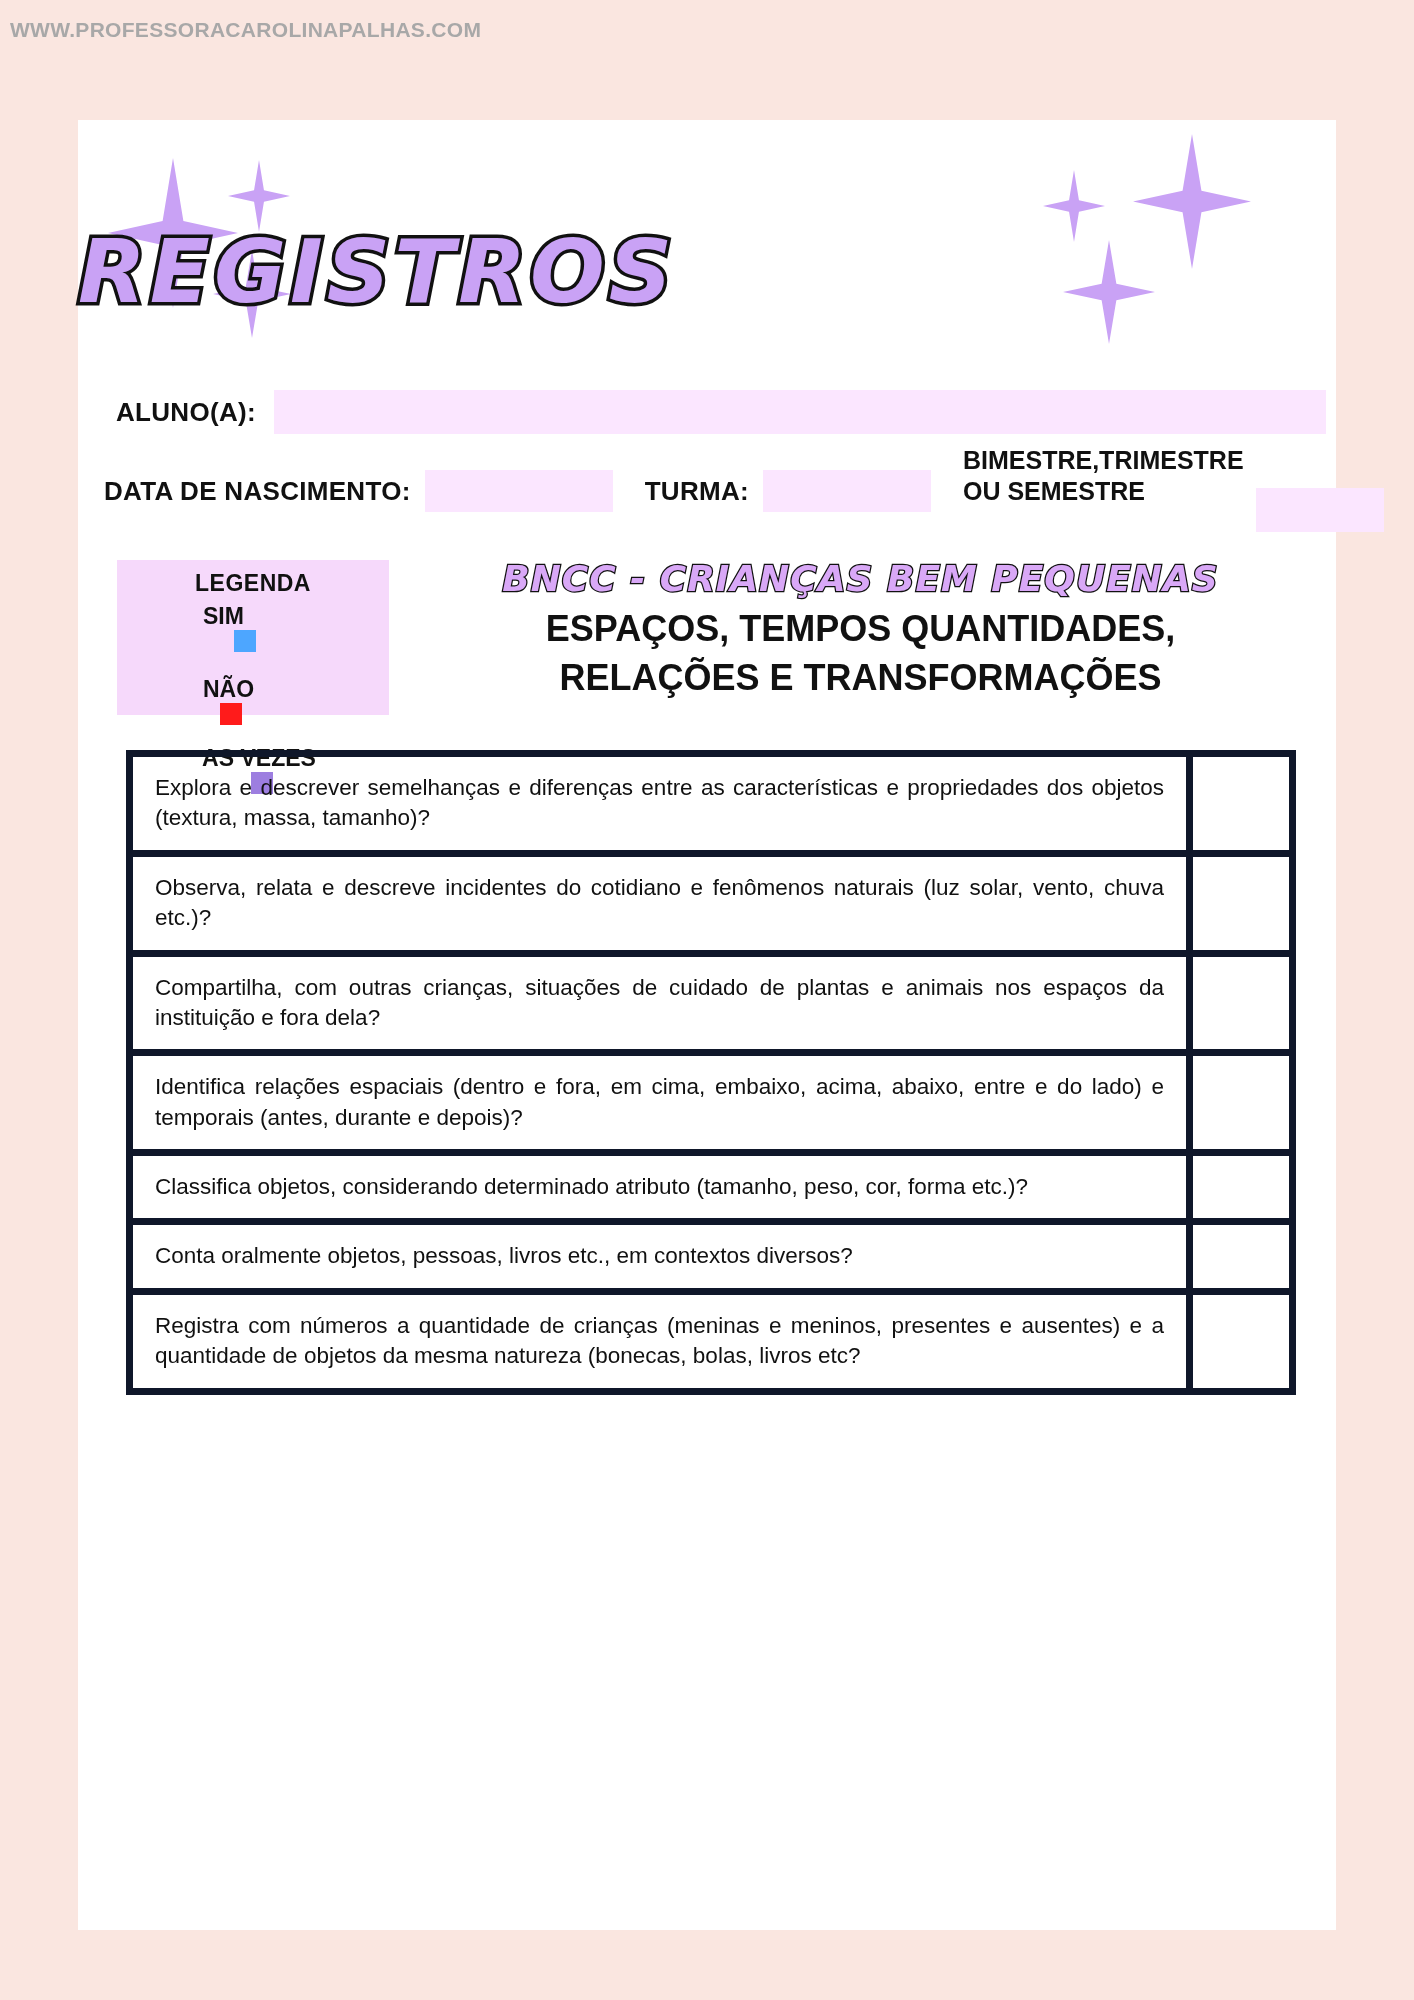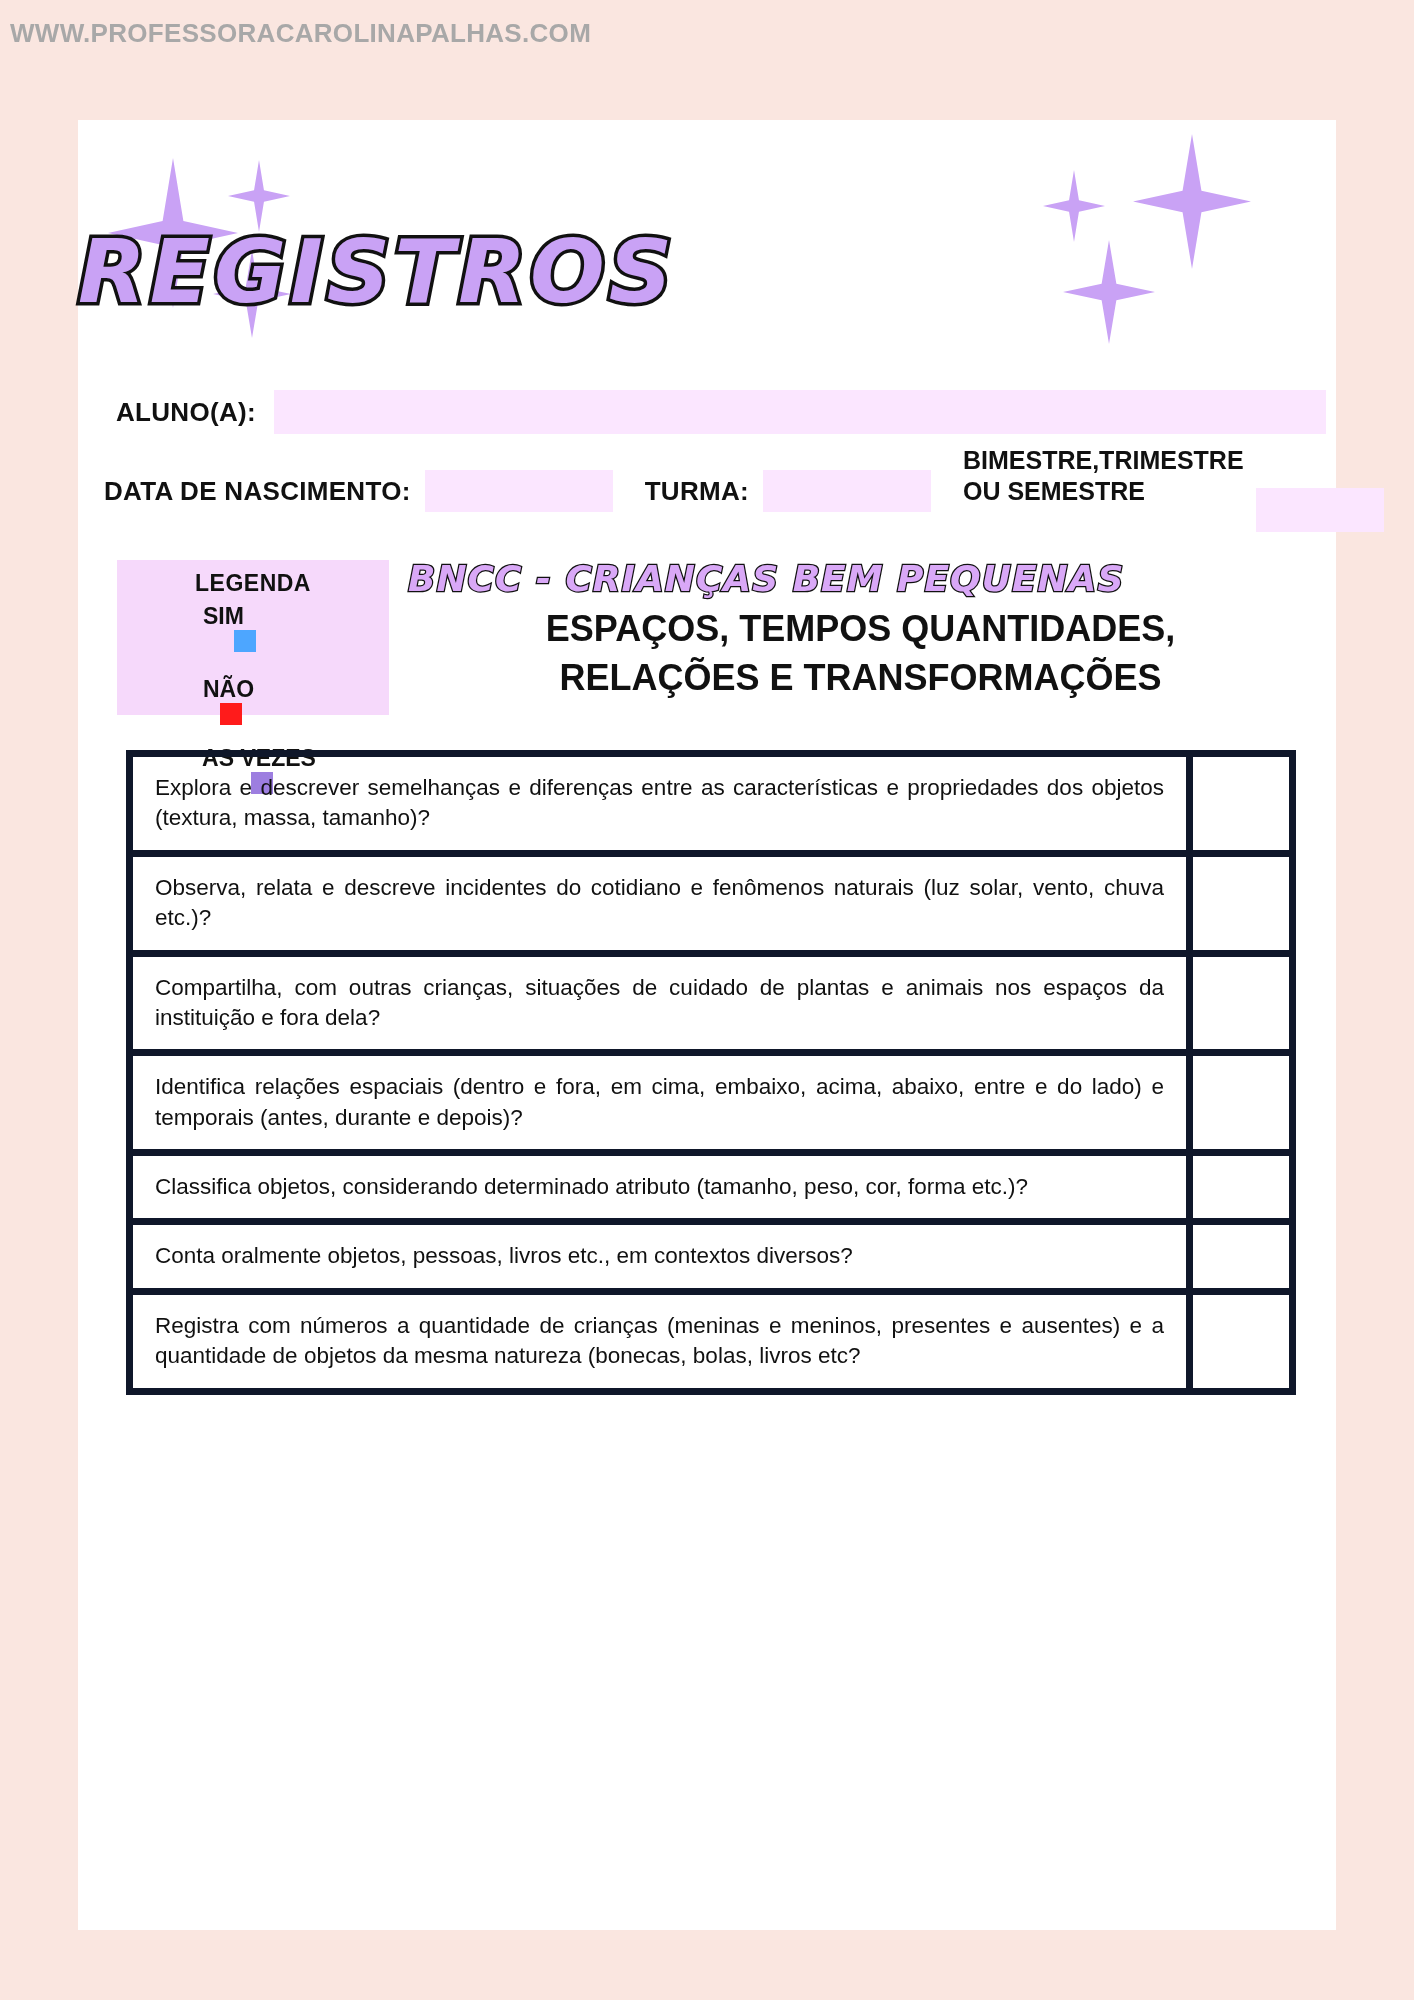--- a/index.html
+++ b/index.html
@@ -12,21 +12,21 @@
     background: #fae6e0;
     font-family: "Liberation Sans", sans-serif;
     position: relative;
     overflow: hidden;
   }
 
   .watermark {
     position: absolute;
     top: 18px;
     left: 10px;
-    font-size: 26px;
+    font-size: 21px;
     font-weight: bold;
     color: #a8a8a8;
     letter-spacing: 0.3px;
   }
 
   .page {
     position: absolute;
     left: 78px;
     top: 120px;
     width: 1258px;
@@ -152,21 +152,21 @@
   .sw-sim   { background: #4da6ff; margin-left: -28px; margin-bottom: 18px; }
   .sw-nao   { background: #ff1b1b; margin-left: -56px; margin-bottom: 14px; }
   .sw-vezes { background: #9d7ee0; margin-left: 6px; margin-bottom: 12px; }
 
   
   .bncc-title {
     position: absolute;
     left: 330px;
     top: 438px;
     width: 905px;
-    text-align: left;
+    text-align: center;
     font-family: "DejaVu Sans", sans-serif;
     font-size: 36px;
     font-weight: bold;
     font-style: italic;
     letter-spacing: 1px;
     color: #d9a8f7;
     -webkit-text-stroke: 2.5px #111111;
     paint-order: stroke fill;
   }
   .section-sub {

